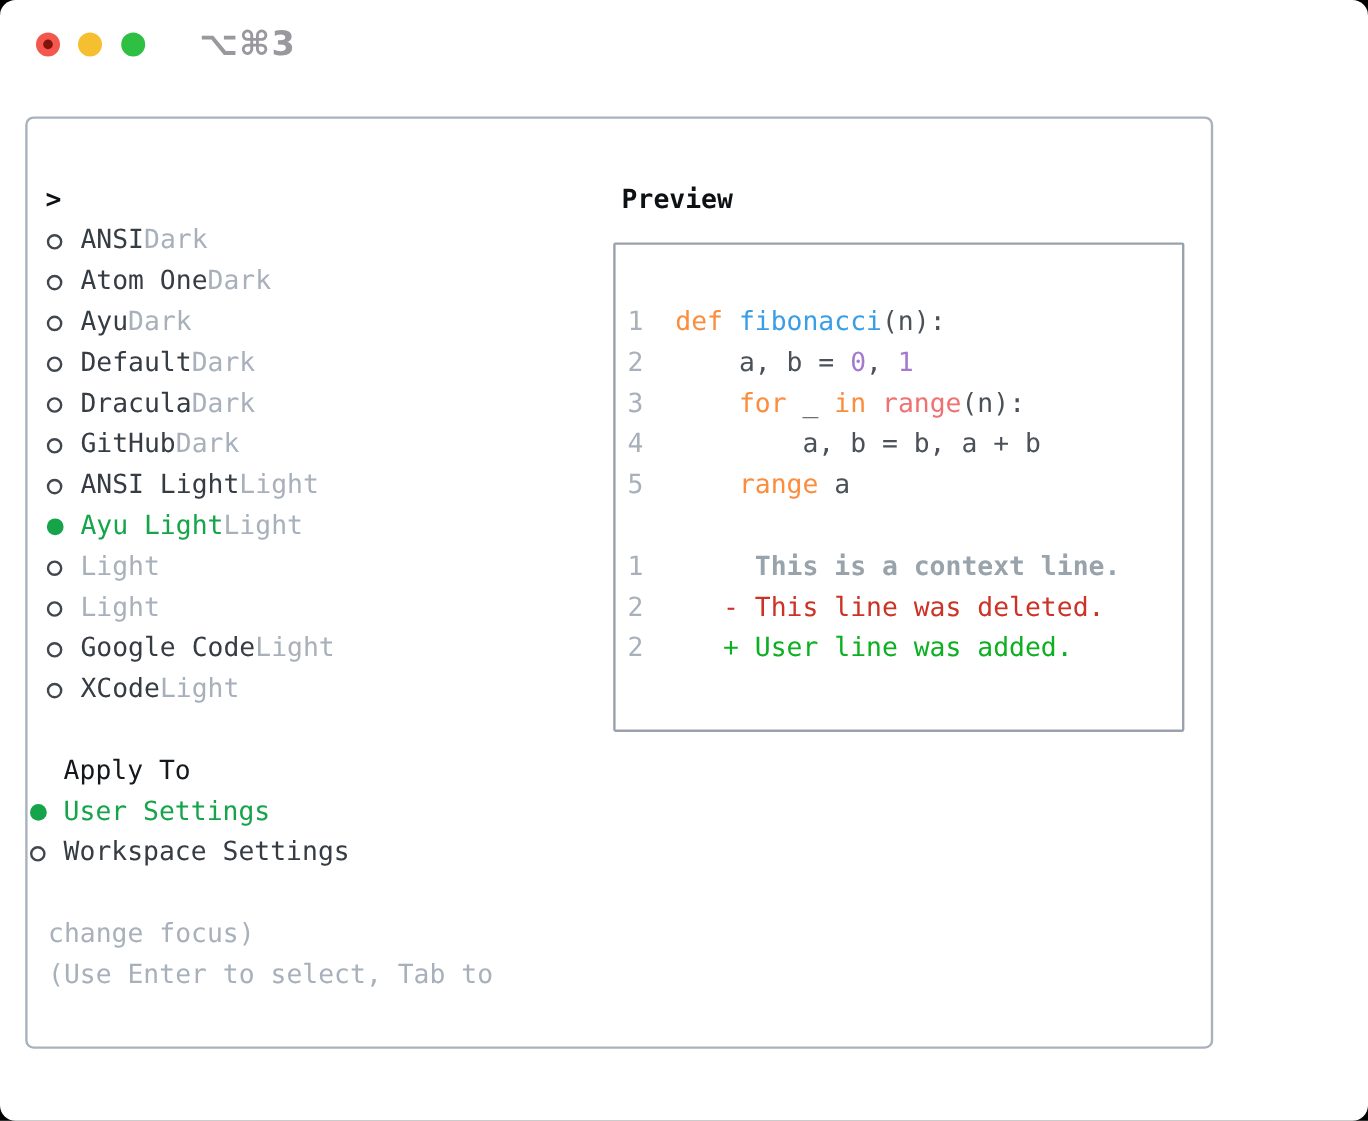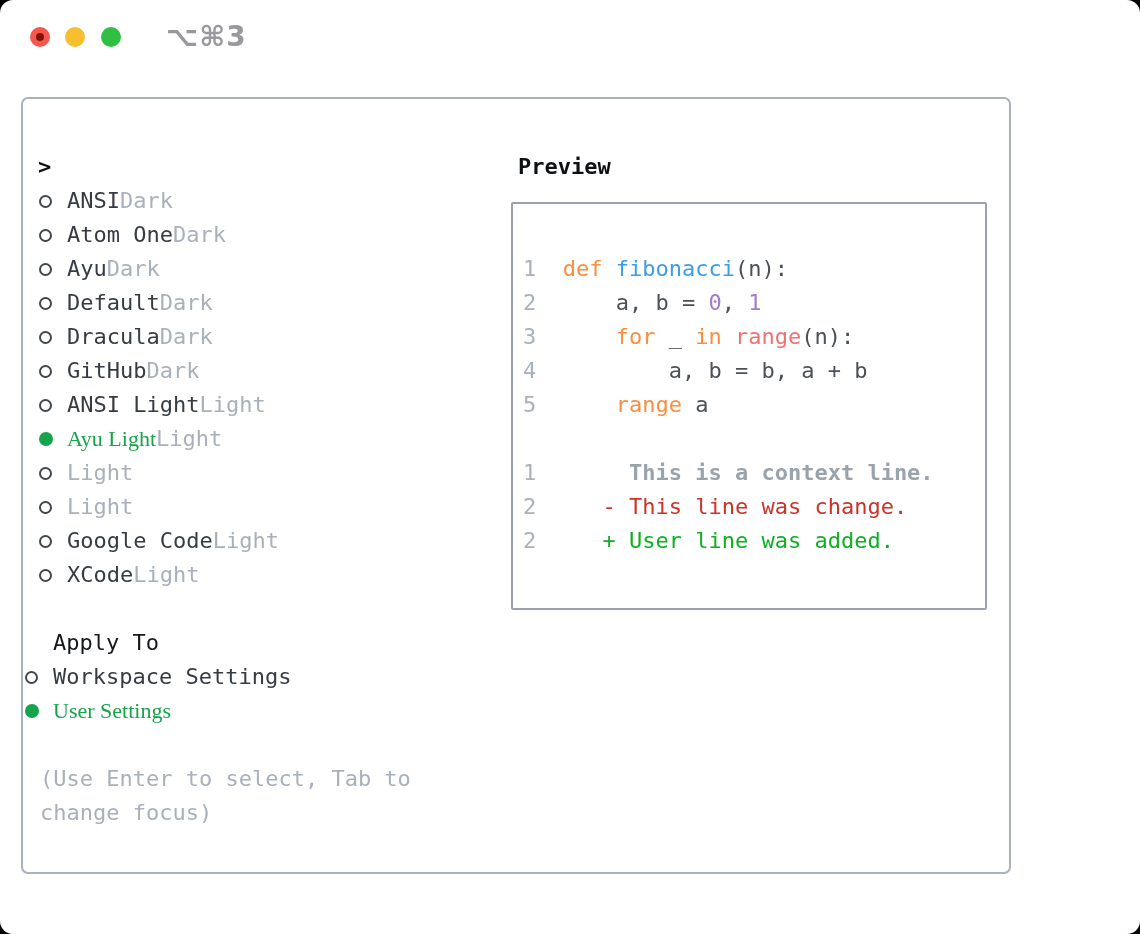--- a/index.html
+++ b/index.html
@@ -42,21 +42,21 @@
   }
   .row{height:34px;line-height:34px;font-size:22px;display:flex;align-items:center;white-space:pre;}
   .marker{width:29px;flex:0 0 29px;display:flex;align-items:center;}
   .cursor{font-weight:bold;color:var(--headblack);font-size:22px;}
   .radio{
     width:13px;height:13px;border:2px solid #40474e;border-radius:50%;
     box-sizing:border-box;margin-left:1px;
   }
   .radio.on{width:14px;height:14px;border:none;background:var(--sel-green);}
   .t-name{color:var(--textdark);}
-  .t-name.sel{color:var(--sel-green);font-family:Liberation Serif, serif;}
+  .t-name.sel{color:var(--sel-green);}
   .t-variant{color:var(--muted);}
   .head-label{font-weight:bold;color:var(--headblack);}
   .theme-header{position:absolute;left:15px;top:51px;}
   .theme-list{position:absolute;left:15px;top:85px;}
   .apply-section{position:absolute;left:1px;top:527px;}
   .apply-label{color:#14171b;}
   .help{
     position:absolute;left:17px;top:663px;color:var(--muted);
     font-size:22px;line-height:34px;white-space:pre;
   }
@@ -116,37 +116,37 @@
         <div class="row"><span class="marker"><span class="radio"></span></span><span class="t-name">Google Code</span> <span class="t-variant">Light</span></div>
         <div class="row"><span class="marker"><span class="radio"></span></span><span class="t-name">XCode</span> <span class="t-variant">Light</span></div>
       </div>
 
     <div class="apply-section">
       <div class="row">
         <span class="marker"></span>
         <span class="apply-label">Apply To</span>
       </div>
       <div>
+          <div class="row"><span class="marker"><span class="radio on"></span></span><span class="t-name sel">User Settings</span></div>
           <div class="row"><span class="marker"><span class="radio"></span></span><span class="t-name">Workspace Settings</span></div>
-          <div class="row"><span class="marker"><span class="radio on"></span></span><span class="t-name sel">User Settings</span></div>
         </div>
     </div>
 
-    <div class="help"><div>(Use Enter to select, Tab to</div><div>change focus)</div></div>
+    <div class="help"><div>change focus)</div><div>(Use Enter to select, Tab to</div></div>
 
     <div class="preview-label">Preview</div>
 
     <div class="preview-box">
       <div class="code">
           <div class="code-line"><span class="seg ln">1  </span><span class="seg kw">def</span><span class="seg pl"> </span><span class="seg fn">fibonacci</span><span class="seg pl">(n):</span></div>
           <div class="code-line"><span class="seg ln">2  </span><span class="seg pl">    a, b = </span><span class="seg num">0</span><span class="seg pl">, </span><span class="seg num">1</span></div>
           <div class="code-line"><span class="seg ln">3  </span><span class="seg pl">    </span><span class="seg kw">for</span><span class="seg pl"> _ </span><span class="seg kw">in</span><span class="seg pl"> </span><span class="seg sp">range</span><span class="seg pl">(n):</span></div>
           <div class="code-line"><span class="seg ln">4  </span><span class="seg pl">        a, b = b, a + b</span></div>
           <div class="code-line"><span class="seg ln">5  </span><span class="seg pl">    </span><span class="seg kw">range</span><span class="seg pl"> a</span></div>
           <div class="code-line">&nbsp;</div>
           <div class="code-line"><span class="seg ln">1  </span><span class="seg ctx">     This is a context line.</span></div>
-          <div class="code-line"><span class="seg ln">2  </span><span class="seg del">   - This line was change.</span></div>
+          <div class="code-line"><span class="seg ln">2  </span><span class="seg del">   - This line was deleted.</span></div>
           <div class="code-line"><span class="seg ln">2  </span><span class="seg add">   + User line was added.</span></div>
         </div>
     </div>
 
   </div>
 </div>
 
 </body></html>

